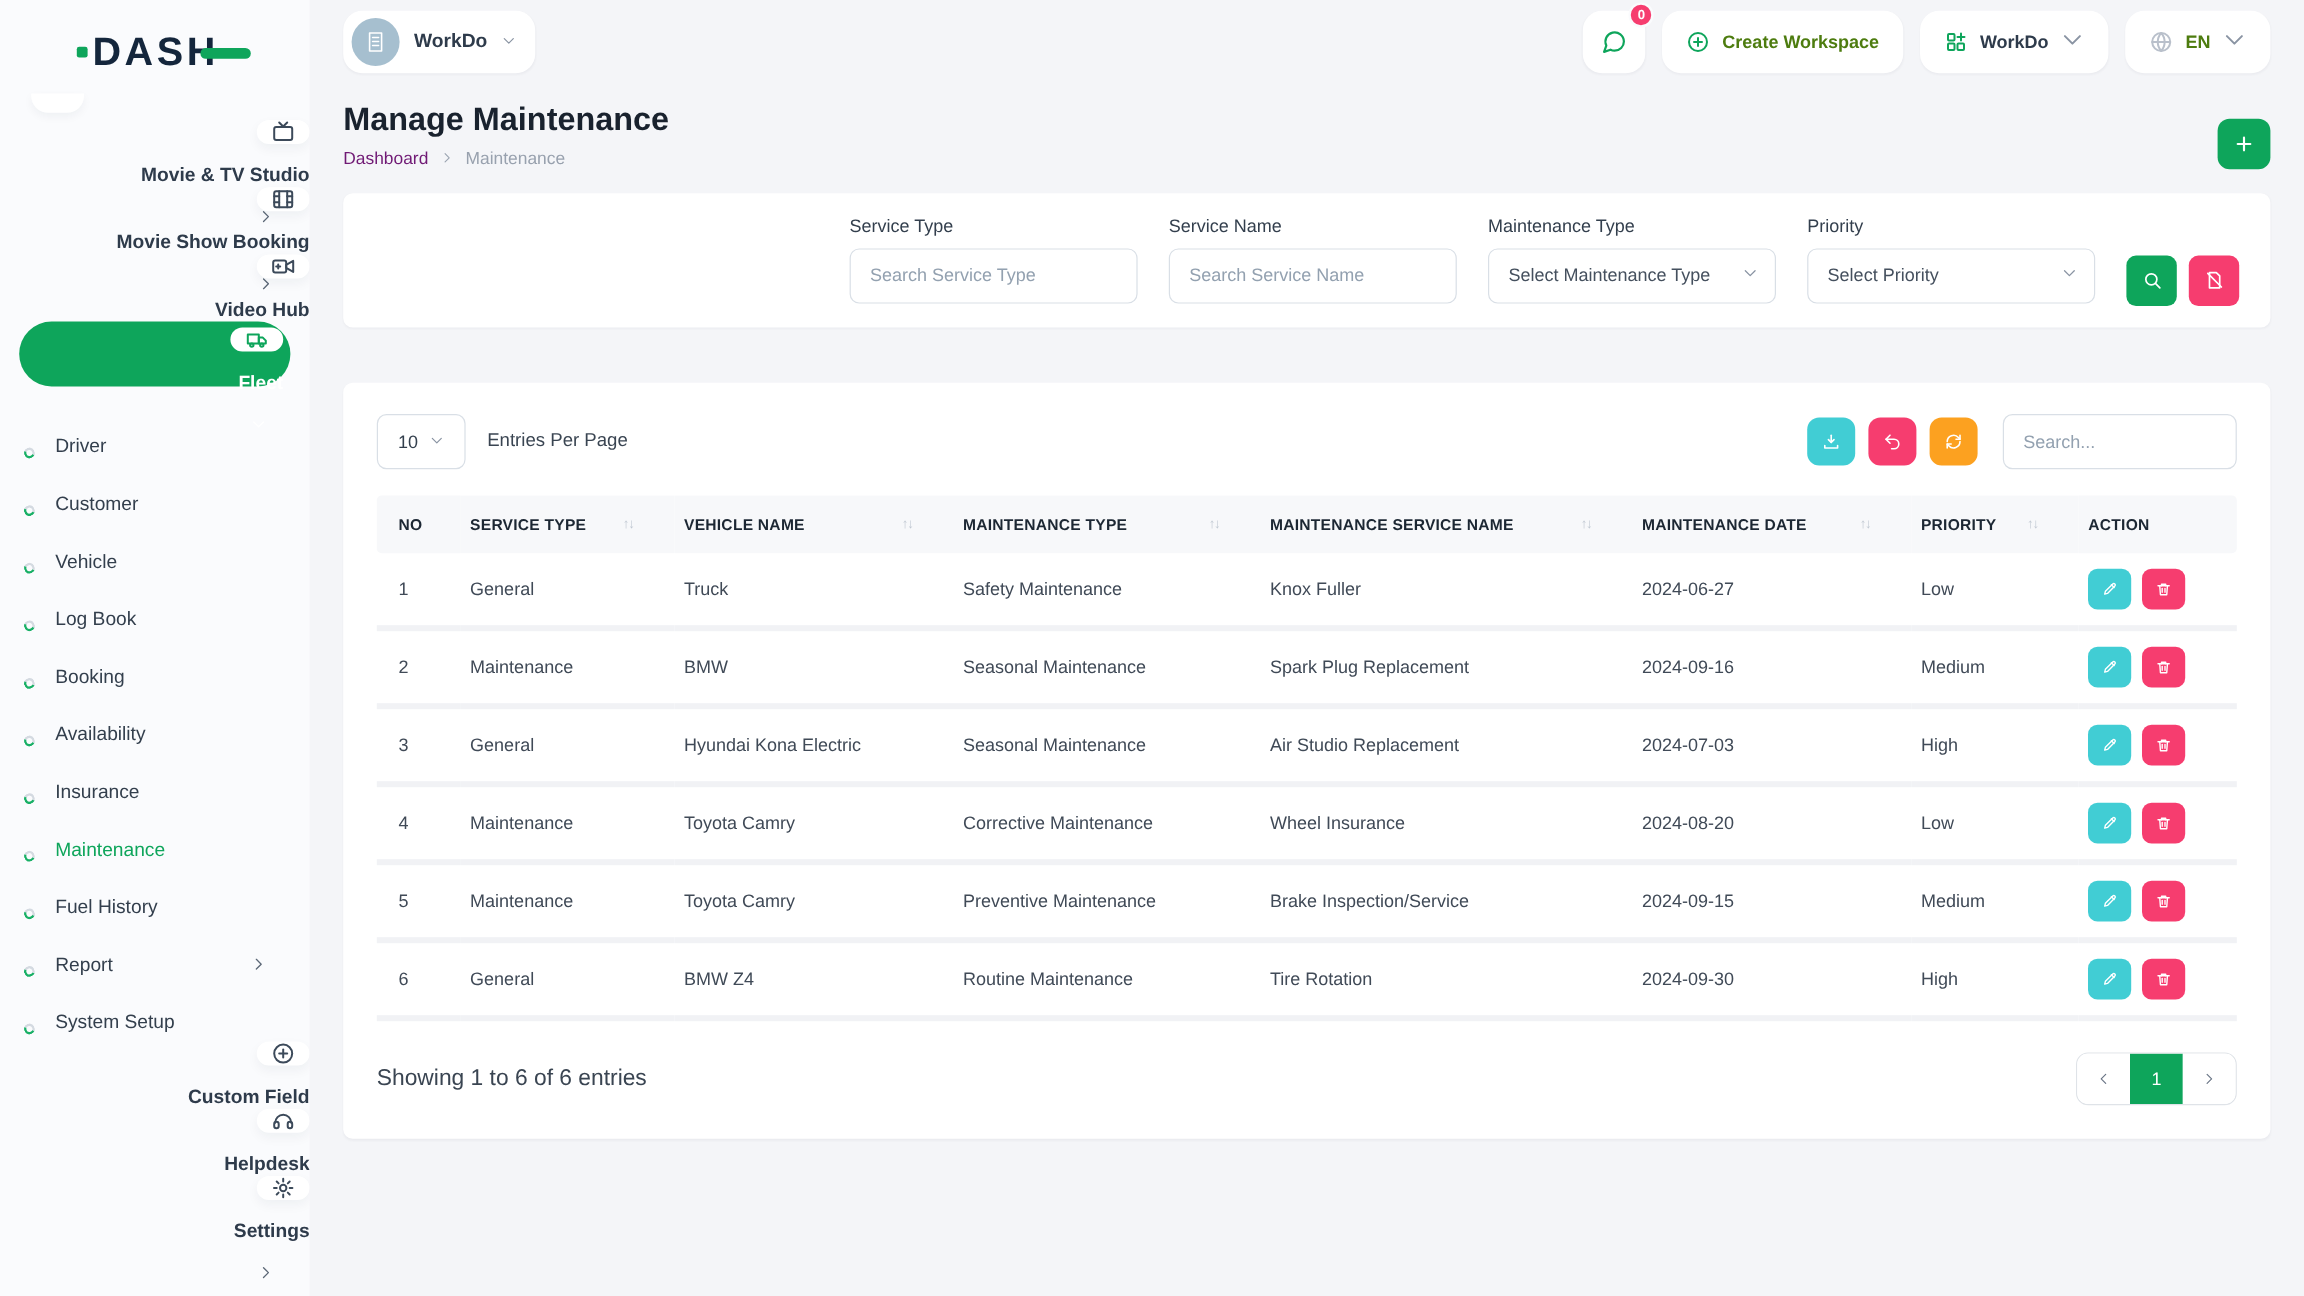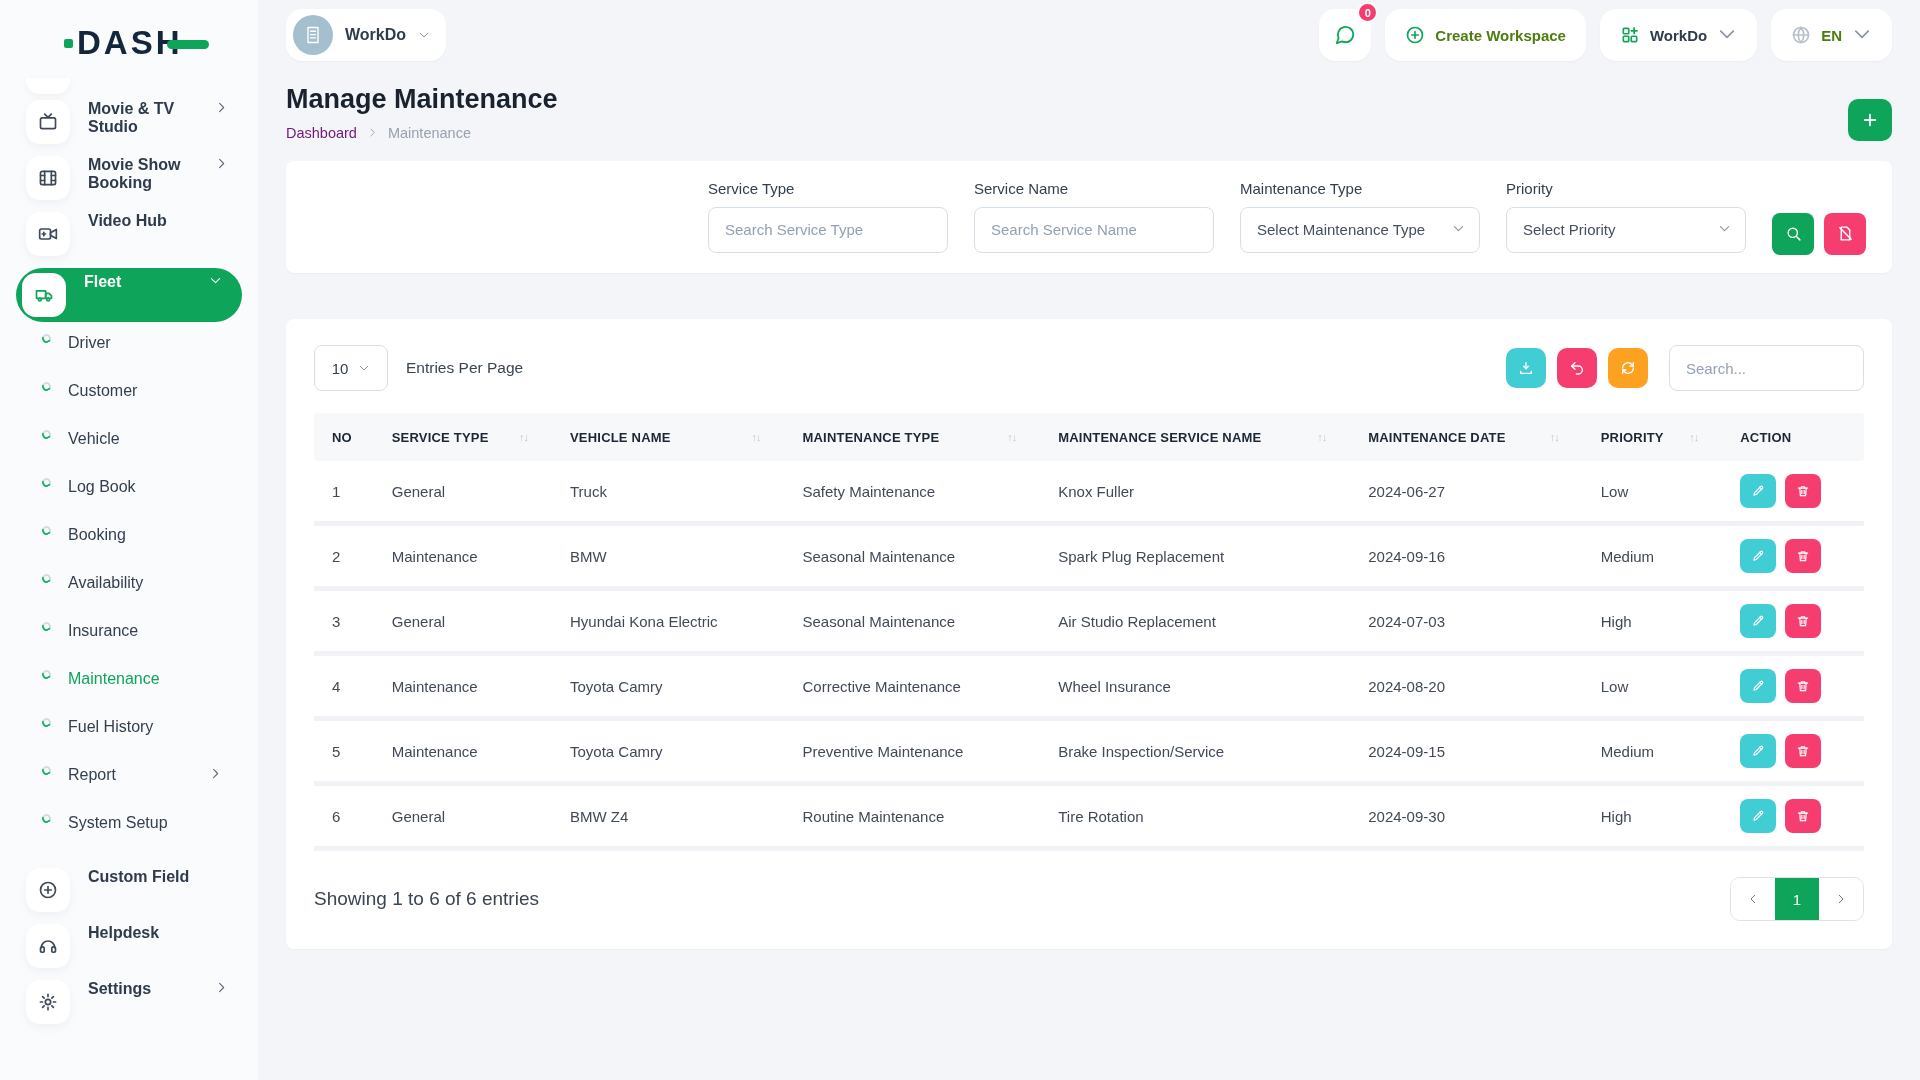--- a/index.html
+++ b/index.html
@@ -11,32 +11,32 @@
   svg.ic { stroke:currentColor; fill:none; stroke-width:2; stroke-linecap:round; stroke-linejoin:round; }
   .app { display:flex; width:1920px; height:1080px; }
 
   
   .sidebar { width:258px; min-width:258px; height:1080px; background:#fafbfd; overflow:hidden; }
   .logo { display:flex; align-items:center; padding:22px 0 0 64px; height:64px; }
   .logo-dot { width:9px; height:9px; border-radius:2px; background:#0ea55b; margin-right:4px; }
   .logo-text { font-weight:800; font-size:33px; letter-spacing:3px; color:#14263c; }
   .logo-bar { width:42px; height:9px; border-radius:5px; background:#0ea55b; margin-left:-16px; margin-top:2px; }
   .partial-tile { width:44px; height:16px; background:#fff; border-radius:0 0 14px 14px; margin:14px 0 6px 26px; box-shadow:0 3px 8px rgba(20,30,50,.05); }
-  .side-item { display:flex; align-items:flex-start; gap:18px; padding-left:26px; height:46px; margin-bottom:10px; cursor:pointer; }
+  .side-item { display:flex; align-items:flex-end; gap:18px; padding-left:26px; height:46px; margin-bottom:10px; cursor:pointer;flex-direction:column; }
   .tile { width:44px; height:44px; min-width:44px; background:#fff; border-radius:14px; display:flex; align-items:center; justify-content:center; color:#3c4a5a; box-shadow:0 4px 10px rgba(20,30,50,.05); }
   .tile svg { width:20px; height:20px; }
   .side-label { font-weight:700; font-size:16px; color:#2e3b4b; }
   .side-chev { margin-left:auto; margin-right:30px; color:#5b6776; }
   .side-chev svg { width:13px; height:13px; }
   .side-item.active-pill { background:#0ea55b; border-radius:28px; margin:0 16px 12px 16px; padding:5px 6px 5px 6px; height:54px; }
   .side-item.active-pill .side-label { color:#fff; }
   .side-item.active-pill .side-chev { color:#fff; margin-right:14px; }
   .side-item.active-pill .tile { box-shadow:none; color:#0ea55b; }
   .sub-list { margin:2px 0 6px 0; }
-  .sub-item { display:flex; align-items:flex-start; gap:17px; padding-left:42px; height:48px; cursor:pointer; }
+  .sub-item { display:flex; align-items:flex-end; gap:17px; padding-left:20px; height:48px; cursor:pointer; }
   .bullet { width:9px; height:9px; min-width:9px; border:2.5px solid #d4dae1; border-left-color:#19b066; border-bottom-color:#19b066; border-radius:50%; transform:rotate(-25deg); }
   .sub-label { font-size:16px; color:#333f4d; }
   .sub-item.active .sub-label { color:#0ea55b; }
   .sub-chev { margin-left:auto; margin-right:36px; color:#5b6776; }
   .sub-chev svg { width:13px; height:13px; }
 
   
   .main { flex:1; padding:0 28px; }
   .topbar { height:70px; display:flex; align-items:center; }
   .ws-chip { display:flex; align-items:center; gap:12px; background:#fff; border-radius:16px; padding:6px 16px 6px 7px; cursor:pointer; box-shadow:0 1px 2px rgba(16,24,40,.04); }

